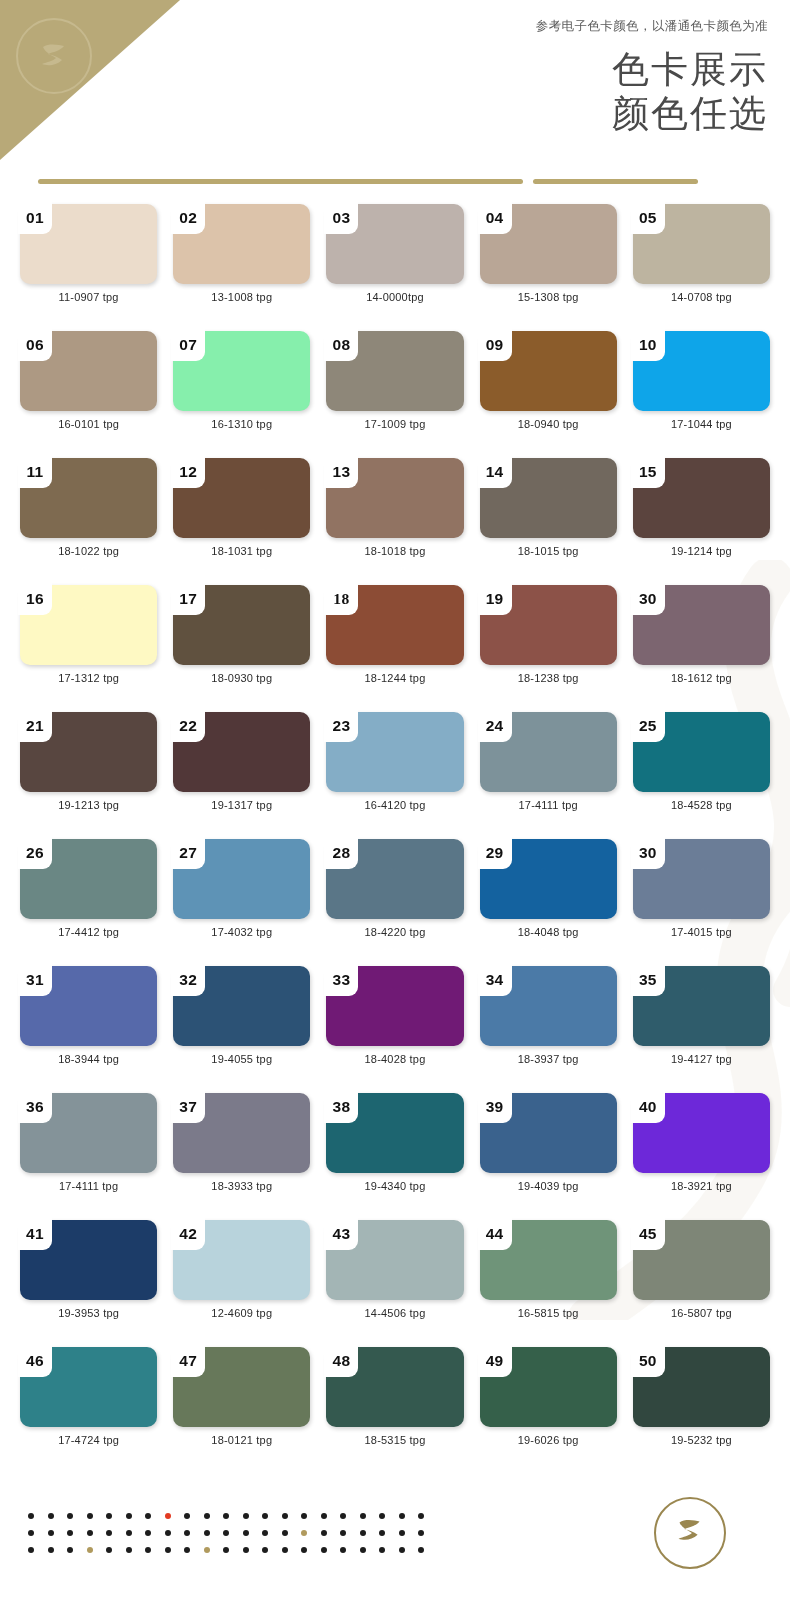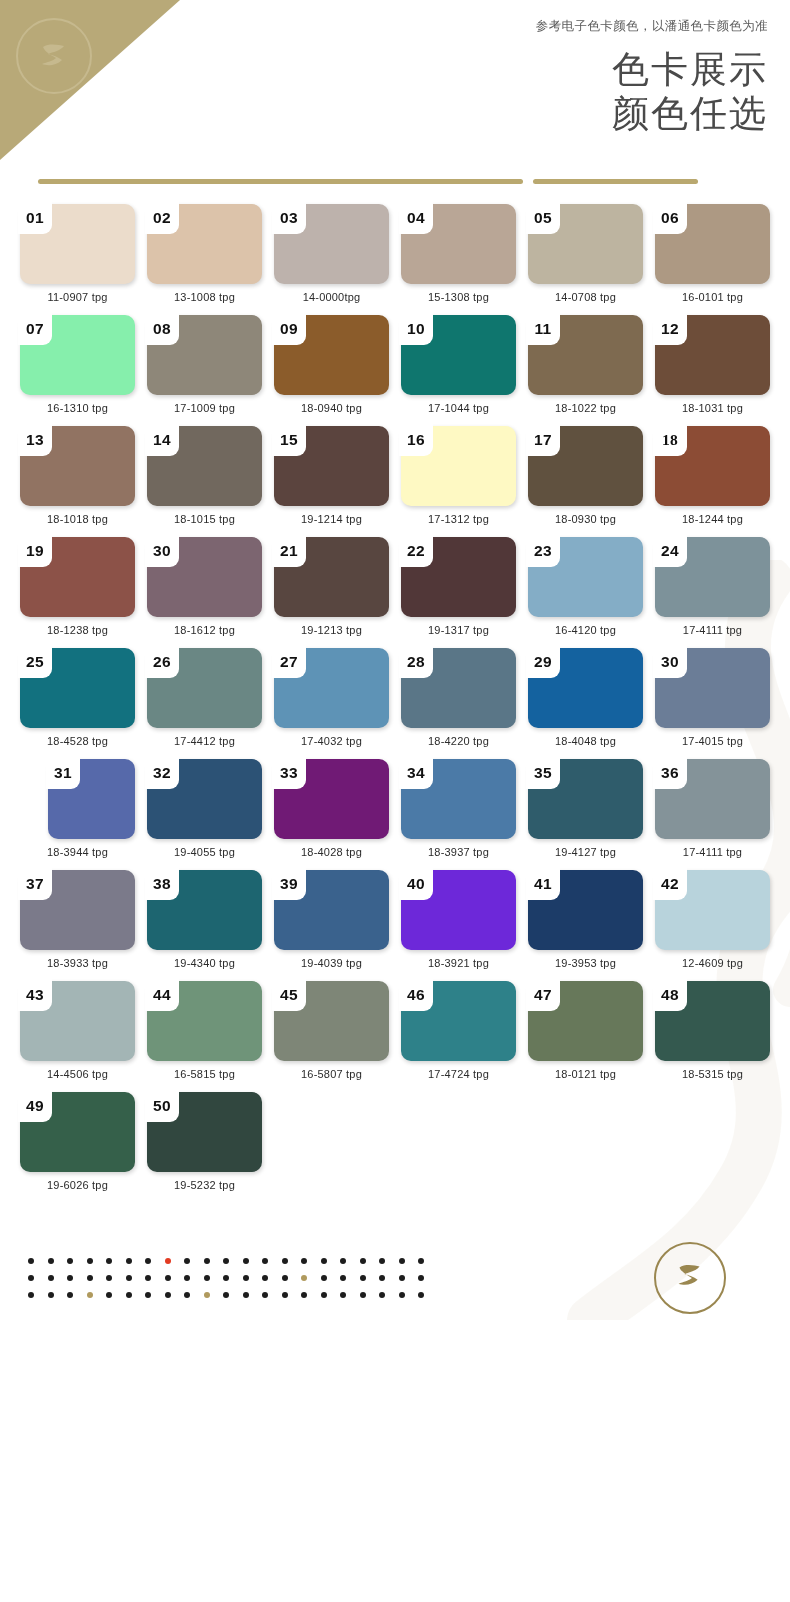--- a/index.html
+++ b/index.html
@@ -97,23 +97,24 @@
     pointer-events: none;
     z-index: 0;
   }
 
   
   .grid {
     position: relative;
     z-index: 1;
     padding: 8px 20px 0 20px;
     display: grid;
-    grid-template-columns: repeat(6, 1fr);
+    grid-template-columns: repeat(5, 1fr);
     column-gap: 12px;
     row-gap: 0;
+    gap: 16px;
   }
 
   .cell {
     padding-bottom: 12px;
   }
 
   .swatch {
     position: relative;
     height: 80px;
     border-radius: 10px;
@@ -267,21 +268,21 @@
       </div>
       <div class="label">17-1009 tpg</div>
     </div>
     <div class="cell">
       <div class="swatch" style="background: rgb(139, 92, 43);">
         <div class="badge">09</div>
       </div>
       <div class="label">18-0940 tpg</div>
     </div>
     <div class="cell">
-      <div class="swatch" style="background: #0f766e;">
+      <div class="swatch" style="background: #0ea5e9;">
         <div class="badge">10</div>
       </div>
       <div class="label">17-1044 tpg</div>
     </div>
     <div class="cell">
       <div class="swatch" style="background: rgb(126, 106, 80);">
         <div class="badge">11</div>
       </div>
       <div class="label">18-1022 tpg</div>
     </div>
@@ -393,21 +394,21 @@
       </div>
       <div class="label">18-4048 tpg</div>
     </div>
     <div class="cell">
       <div class="swatch" style="background: rgb(107, 125, 151);">
         <div class="badge">30</div>
       </div>
       <div class="label">17-4015 tpg</div>
     </div>
     <div class="cell">
-      <div class="swatch" style="background: rgb(86, 105, 170); margin-left: 28px;">
+      <div class="swatch" style="background: rgb(86, 105, 170);">
         <div class="badge">31</div>
       </div>
       <div class="label">18-3944 tpg</div>
     </div>
     <div class="cell">
       <div class="swatch" style="background: rgb(44, 82, 117);">
         <div class="badge">32</div>
       </div>
       <div class="label">19-4055 tpg</div>
     </div>

